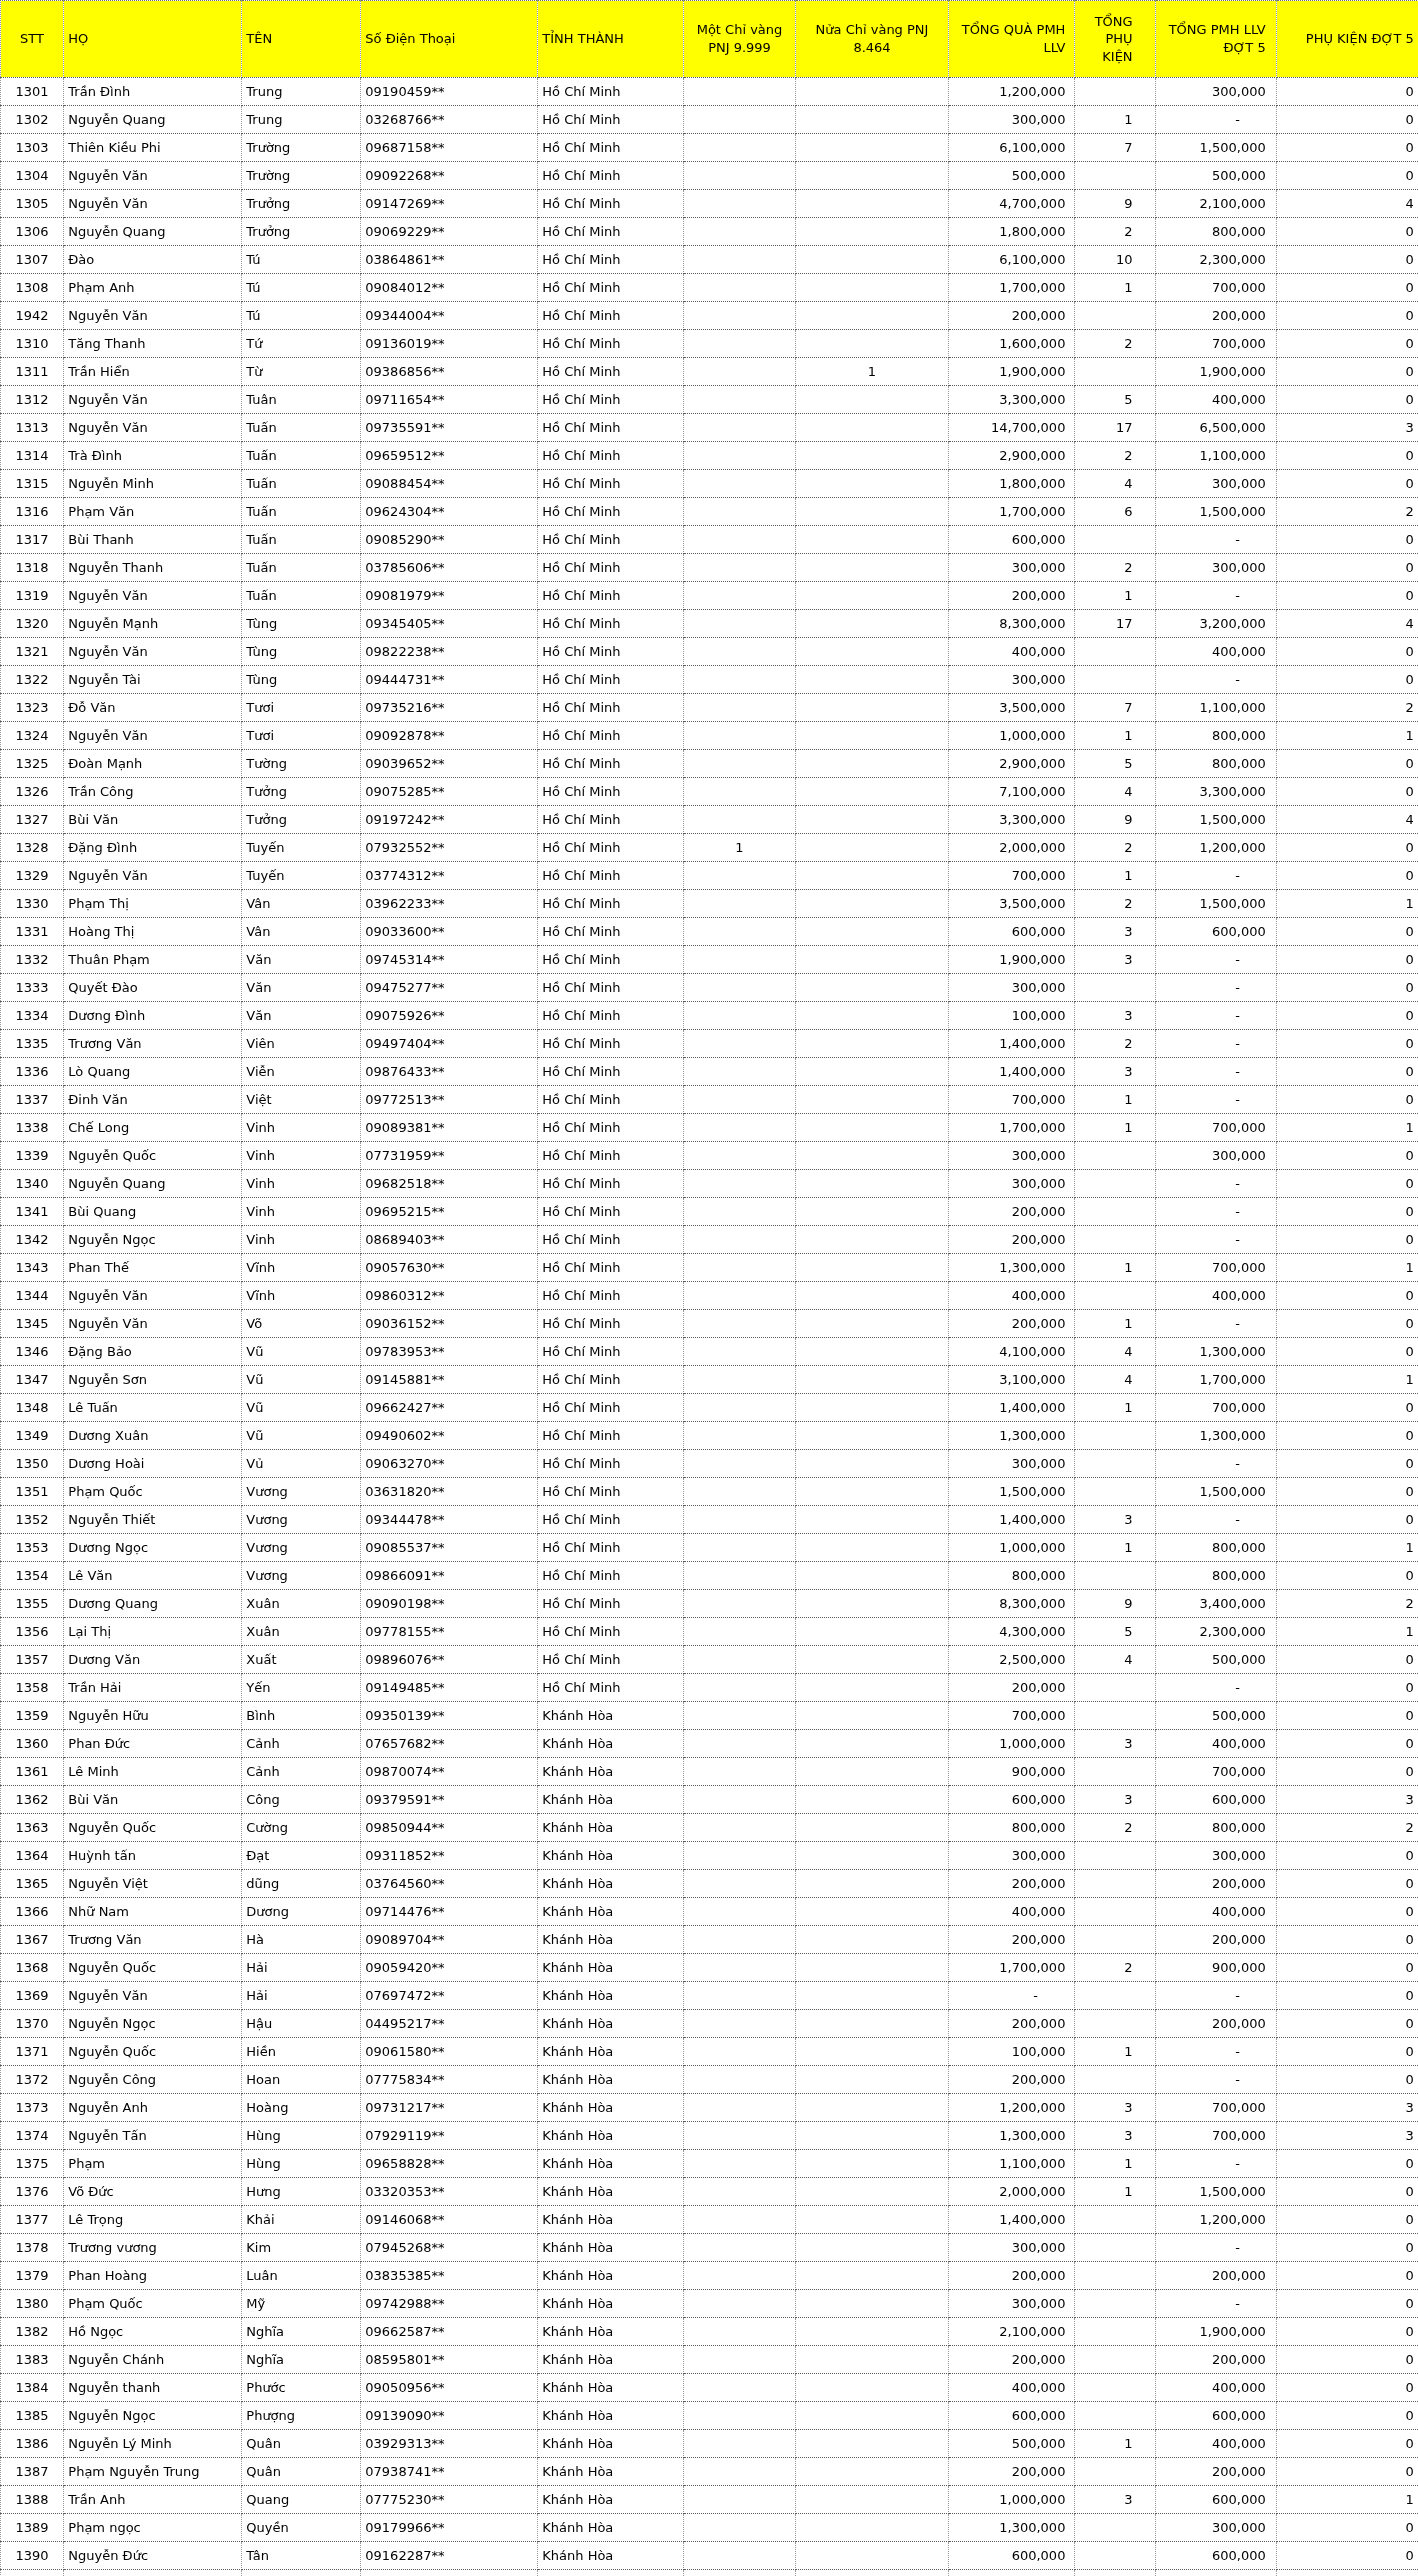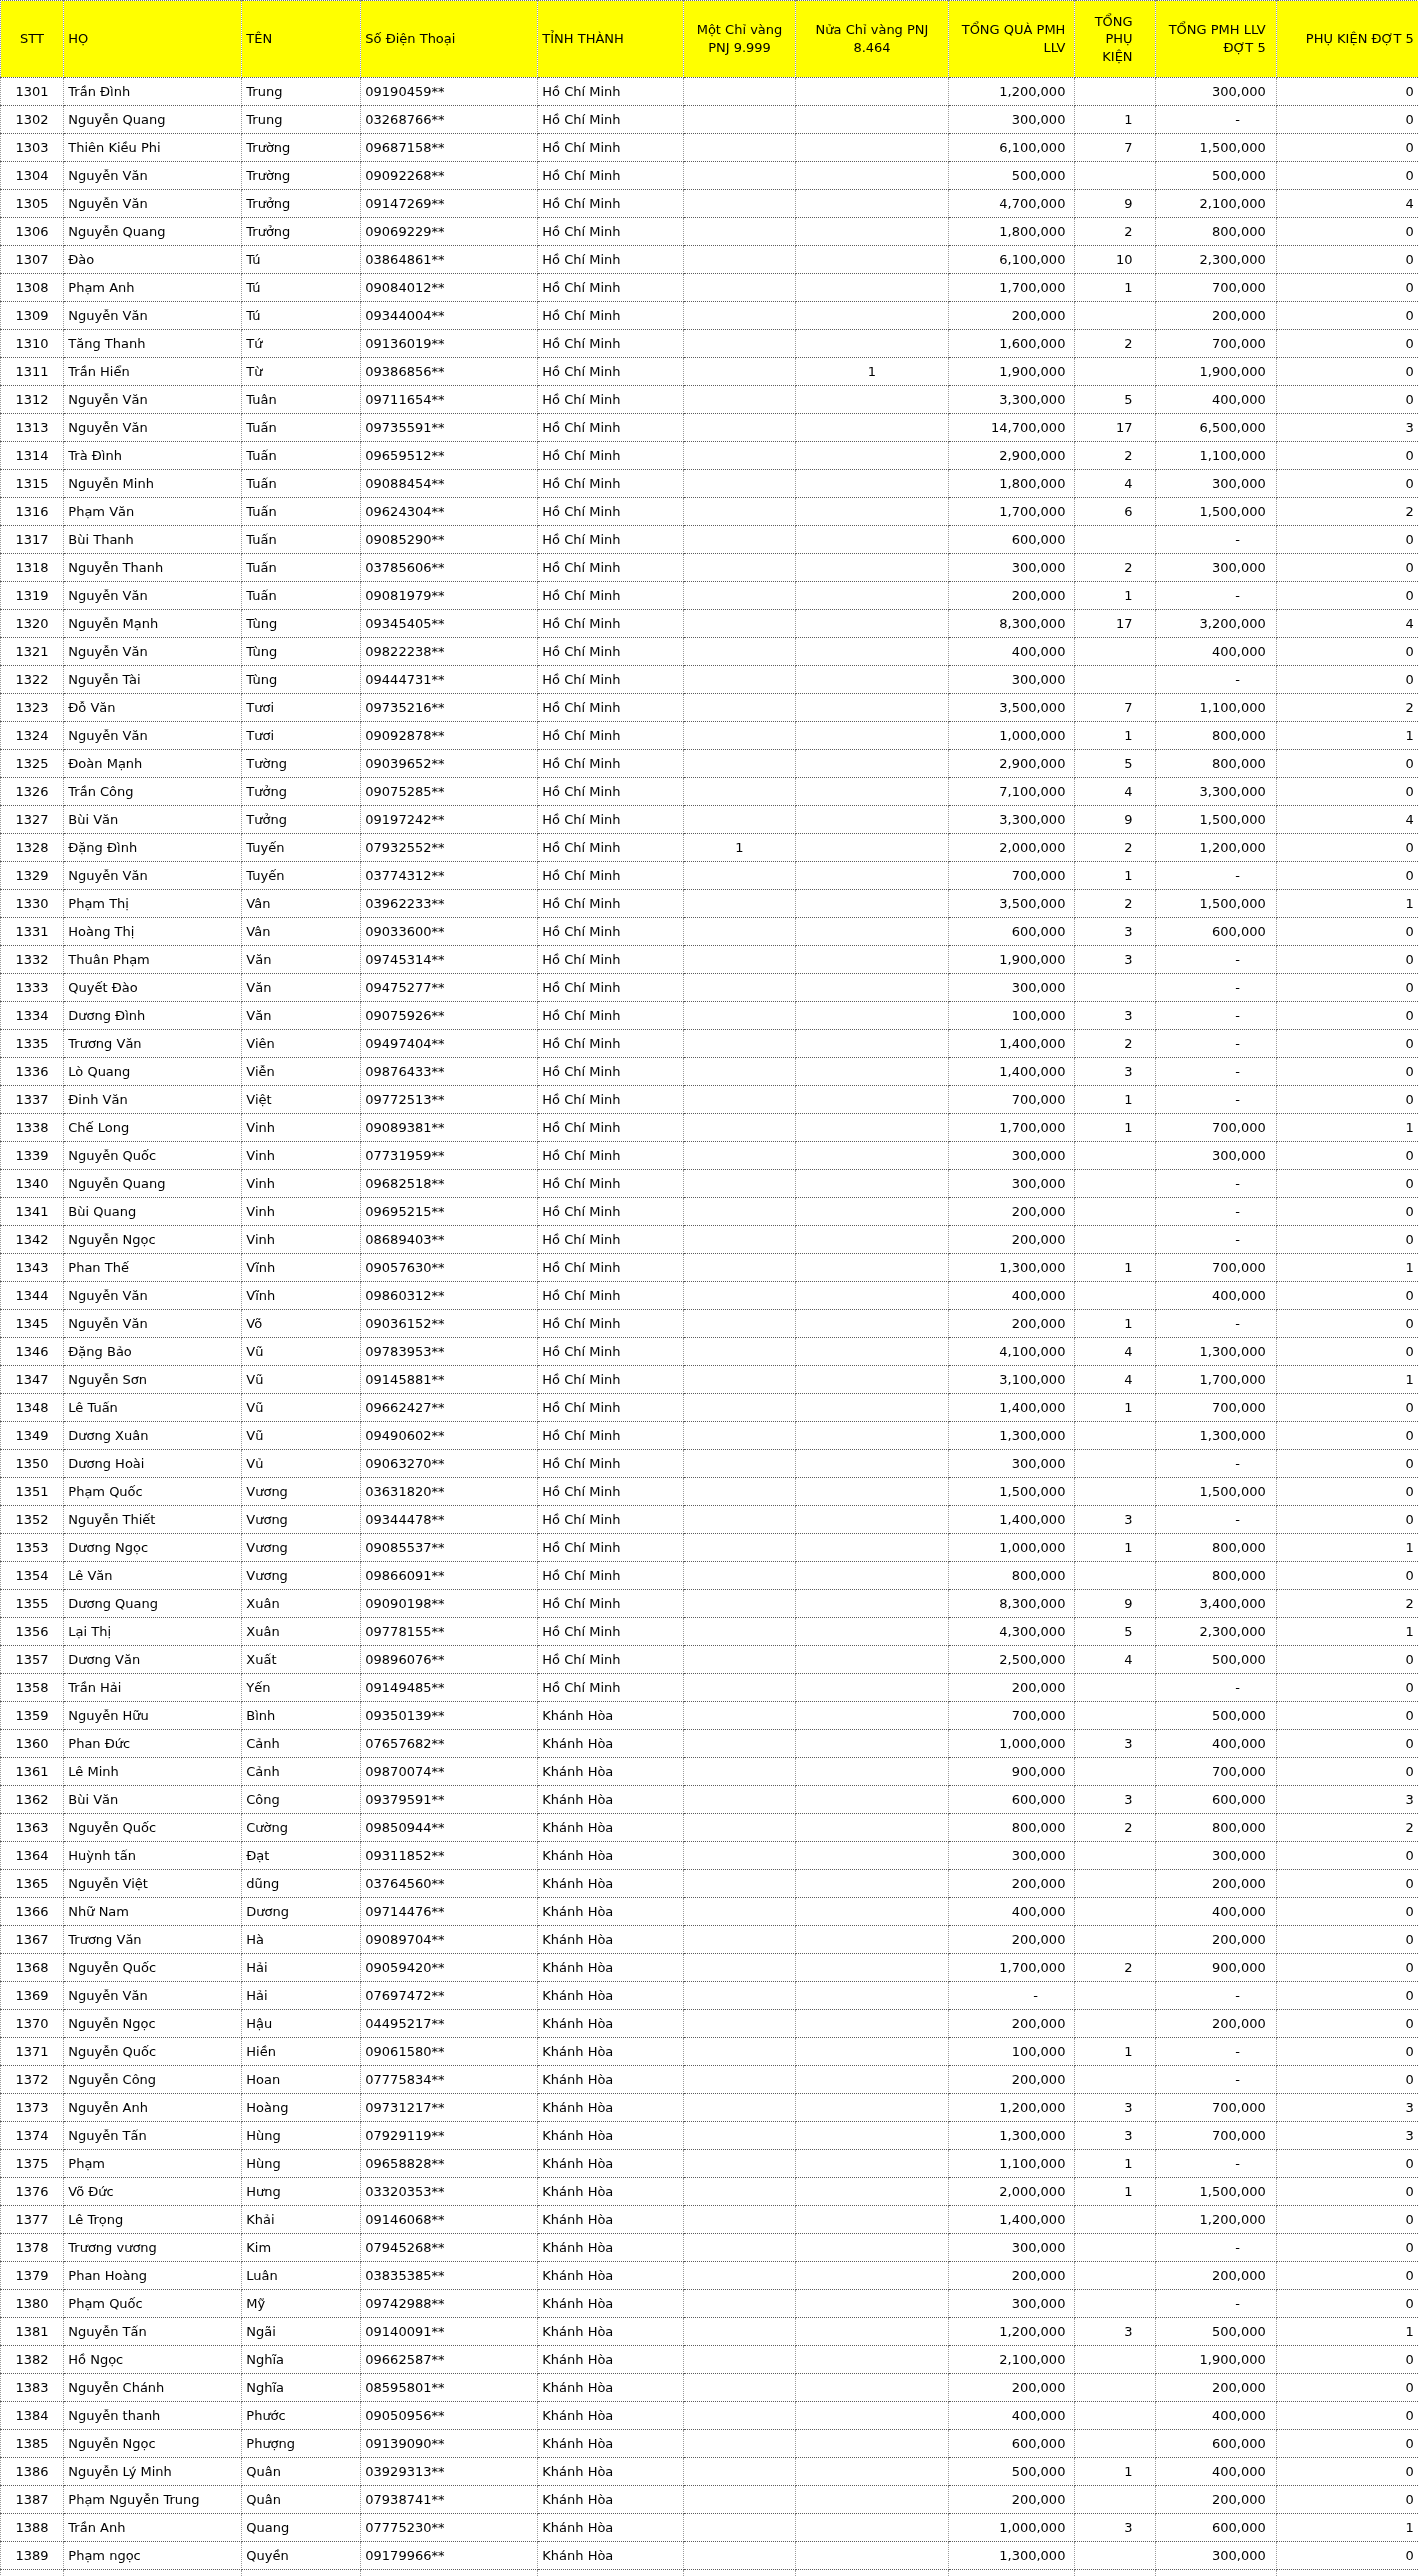--- a/index.html
+++ b/index.html
@@ -153,21 +153,21 @@
           <td class="c-phone">09084012**</td>
           <td class="c-province">Hồ Chí Minh</td>
           <td class="c-mot_chi"></td>
           <td class="c-nua_chi"></td>
           <td class="c-tong_qua">1,700,000</td>
           <td class="c-tong_pk">1</td>
           <td class="c-tong_pmh">700,000</td>
           <td class="c-pk_dot5">0</td>
         </tr>
         <tr>
-          <td class="c-stt">1309</td>
+          <td class="c-stt">1942</td>
           <td class="c-ho">Nguyễn Văn</td>
           <td class="c-ten">Tú</td>
           <td class="c-phone">09344004**</td>
           <td class="c-province">Hồ Chí Minh</td>
           <td class="c-mot_chi"></td>
           <td class="c-nua_chi"></td>
           <td class="c-tong_qua">200,000</td>
           <td class="c-tong_pk"></td>
           <td class="c-tong_pmh">200,000</td>
           <td class="c-pk_dot5">0</td>
@@ -1087,33 +1087,20 @@
           <td class="c-ho">Phạm Quốc</td>
           <td class="c-ten">Mỹ</td>
           <td class="c-phone">09742988**</td>
           <td class="c-province">Khánh Hòa</td>
           <td class="c-mot_chi"></td>
           <td class="c-nua_chi"></td>
           <td class="c-tong_qua">300,000</td>
           <td class="c-tong_pk"></td>
           <td class="c-tong_pmh dash">-</td>
           <td class="c-pk_dot5">0</td>
-        </tr>
-        <tr>
-          <td class="c-stt">1381</td>
-          <td class="c-ho">Nguyễn Tấn</td>
-          <td class="c-ten">Ngãi</td>
-          <td class="c-phone">09140091**</td>
-          <td class="c-province">Khánh Hòa</td>
-          <td class="c-mot_chi"></td>
-          <td class="c-nua_chi"></td>
-          <td class="c-tong_qua">1,200,000</td>
-          <td class="c-tong_pk">3</td>
-          <td class="c-tong_pmh">500,000</td>
-          <td class="c-pk_dot5">1</td>
         </tr>
         <tr>
           <td class="c-stt">1382</td>
           <td class="c-ho">Hồ Ngọc</td>
           <td class="c-ten">Nghĩa</td>
           <td class="c-phone">09662587**</td>
           <td class="c-province">Khánh Hòa</td>
           <td class="c-mot_chi"></td>
           <td class="c-nua_chi"></td>
           <td class="c-tong_qua">2,100,000</td>

